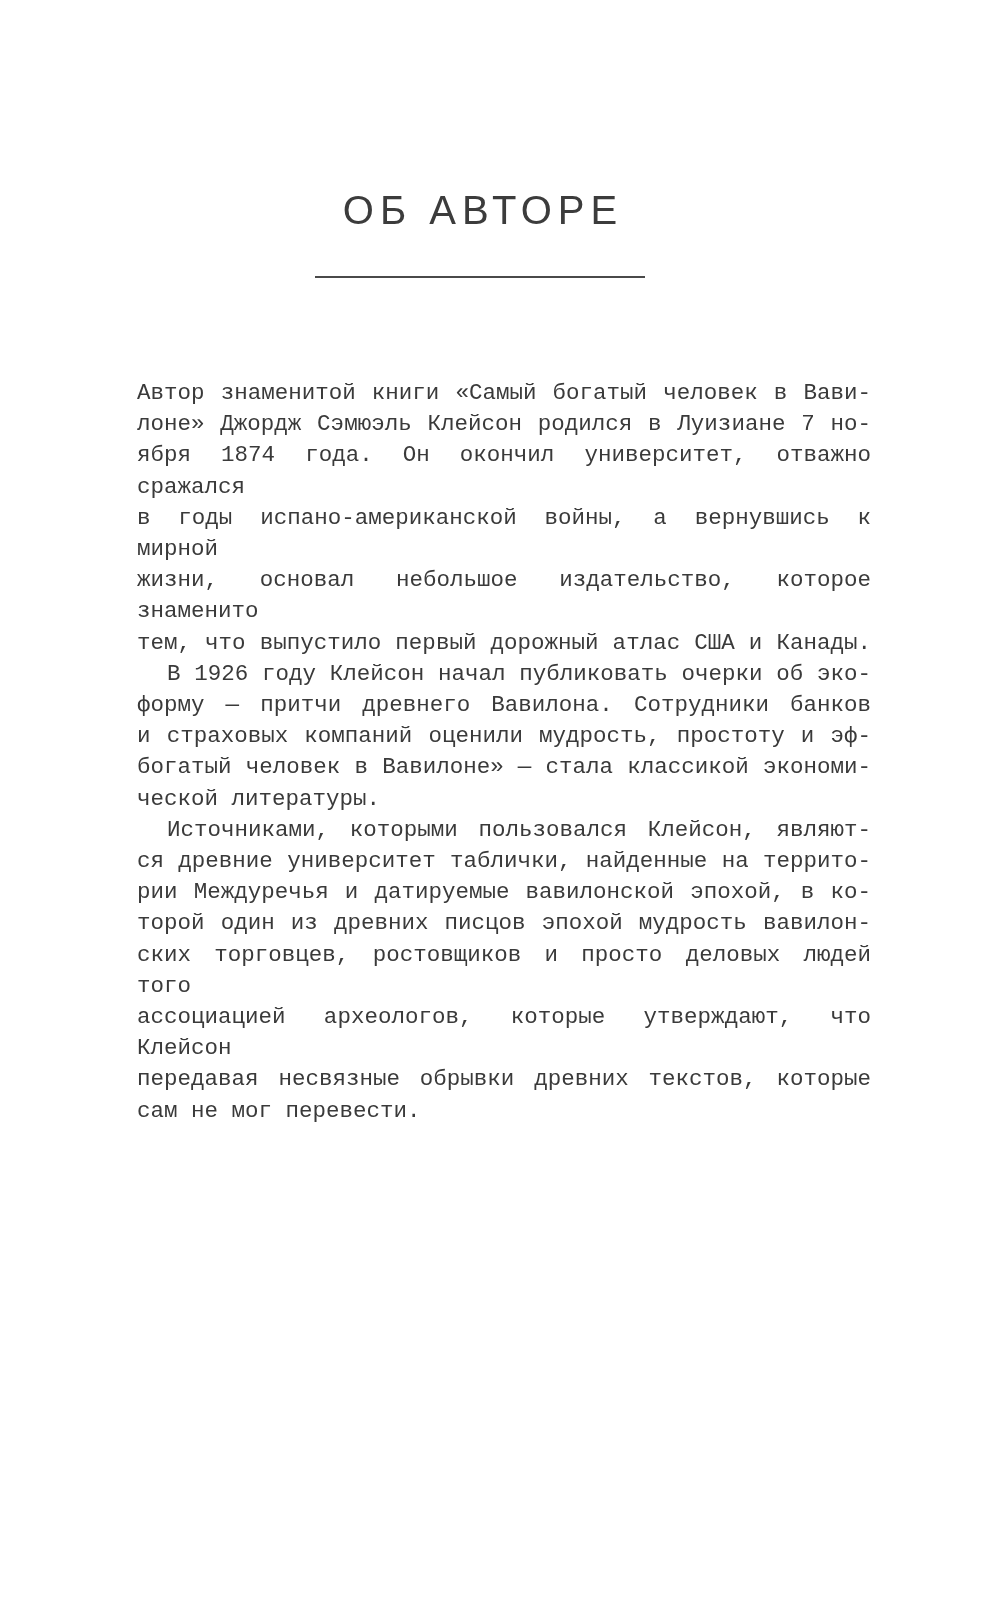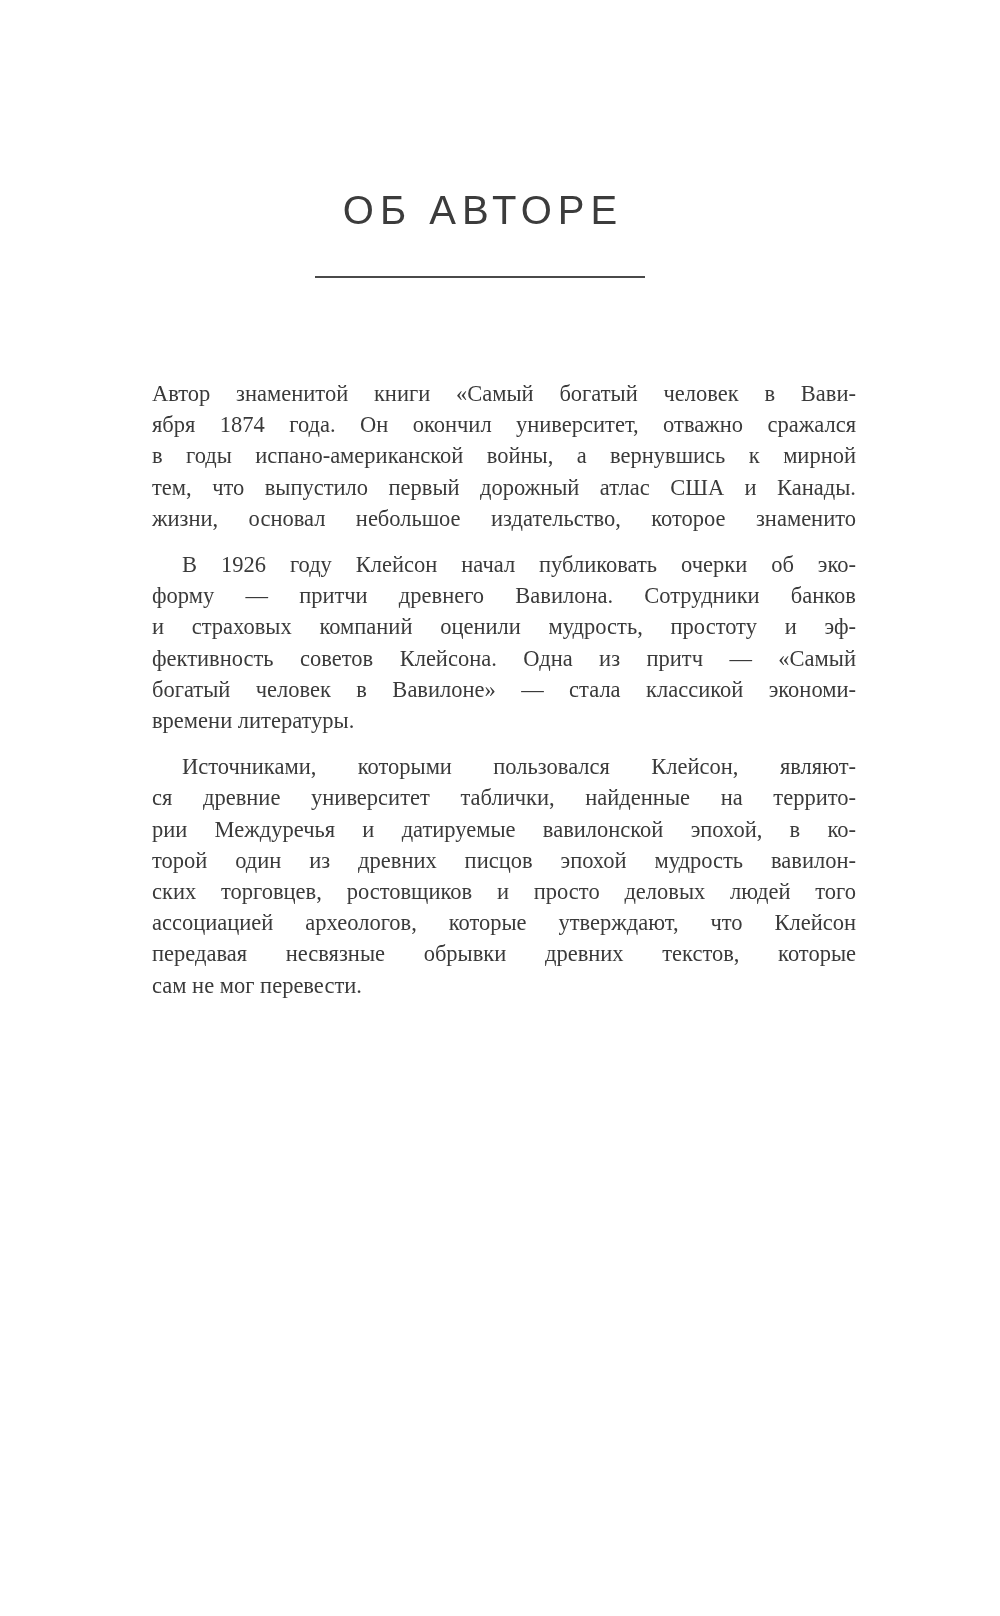--- a/index.html
+++ b/index.html
@@ -33,22 +33,23 @@
     background: #4a4a4a;
     margin: 42px auto 0 auto;
   }
   .text-block {
     margin: 100px 0 0 137px;
     width: 734px;
     font-size: 22.5px;
     line-height: 31.2px;
   }
   .paragraph {
-    margin: 15px;
+    margin: 0;
     padding: 0;
+    font-family: Liberation Mono, monospace;
   }
   .line {
     text-align: justify;
     text-align-last: justify;
     white-space: normal;
   }
   .line.last {
     text-align-last: left;
   }
   .paragraph.indent .line:first-child {
@@ -59,32 +60,32 @@
 <body>
 
 <div class="page">
   <div class="title">ОБ АВТОРЕ</div>
 
   <div class="divider"></div>
 
   <div class="text-block">
       <div class="paragraph">
         <div class="line">Автор знаменитой книги «Самый богатый человек в Вави-</div>
+        <div class="line">лоне» Джордж Сэмюэль Клейсон родился в Луизиане 7 но-</div>
         <div class="line">ября 1874 года. Он окончил университет, отважно сражался</div>
         <div class="line">в годы испано-американской войны, а вернувшись к мирной</div>
+        <div class="line">жизни, основал небольшое издательство, которое знаменито</div>
         <div class="line">тем, что выпустило первый дорожный атлас США и Канады.</div>
-        <div class="line">жизни, основал небольшое издательство, которое знаменито</div>
       </div>
       <div class="paragraph indent">
         <div class="line">В 1926 году Клейсон начал публиковать очерки об эко-</div>
         <div class="line">форму — притчи древнего Вавилона. Сотрудники банков</div>
         <div class="line">и страховых компаний оценили мудрость, простоту и эф-</div>
-        <div class="line">фективность советов Клейсона. Одна из притч — «Самый</div>
         <div class="line">богатый человек в Вавилоне» — стала классикой экономи-</div>
-        <div class="line last">времени литературы.</div>
+        <div class="line last">ческой литературы.</div>
       </div>
       <div class="paragraph indent">
         <div class="line">Источниками, которыми пользовался Клейсон, являют-</div>
         <div class="line">ся древние университет таблички, найденные на террито-</div>
         <div class="line">рии Междуречья и датируемые вавилонской эпохой, в ко-</div>
         <div class="line">торой один из древних писцов эпохой мудрость вавилон-</div>
         <div class="line">ских торговцев, ростовщиков и просто деловых людей того</div>
         <div class="line">ассоциацией археологов, которые утверждают, что Клейсон</div>
         <div class="line">передавая несвязные обрывки древних текстов, которые</div>
         <div class="line last">сам не мог перевести.</div>

